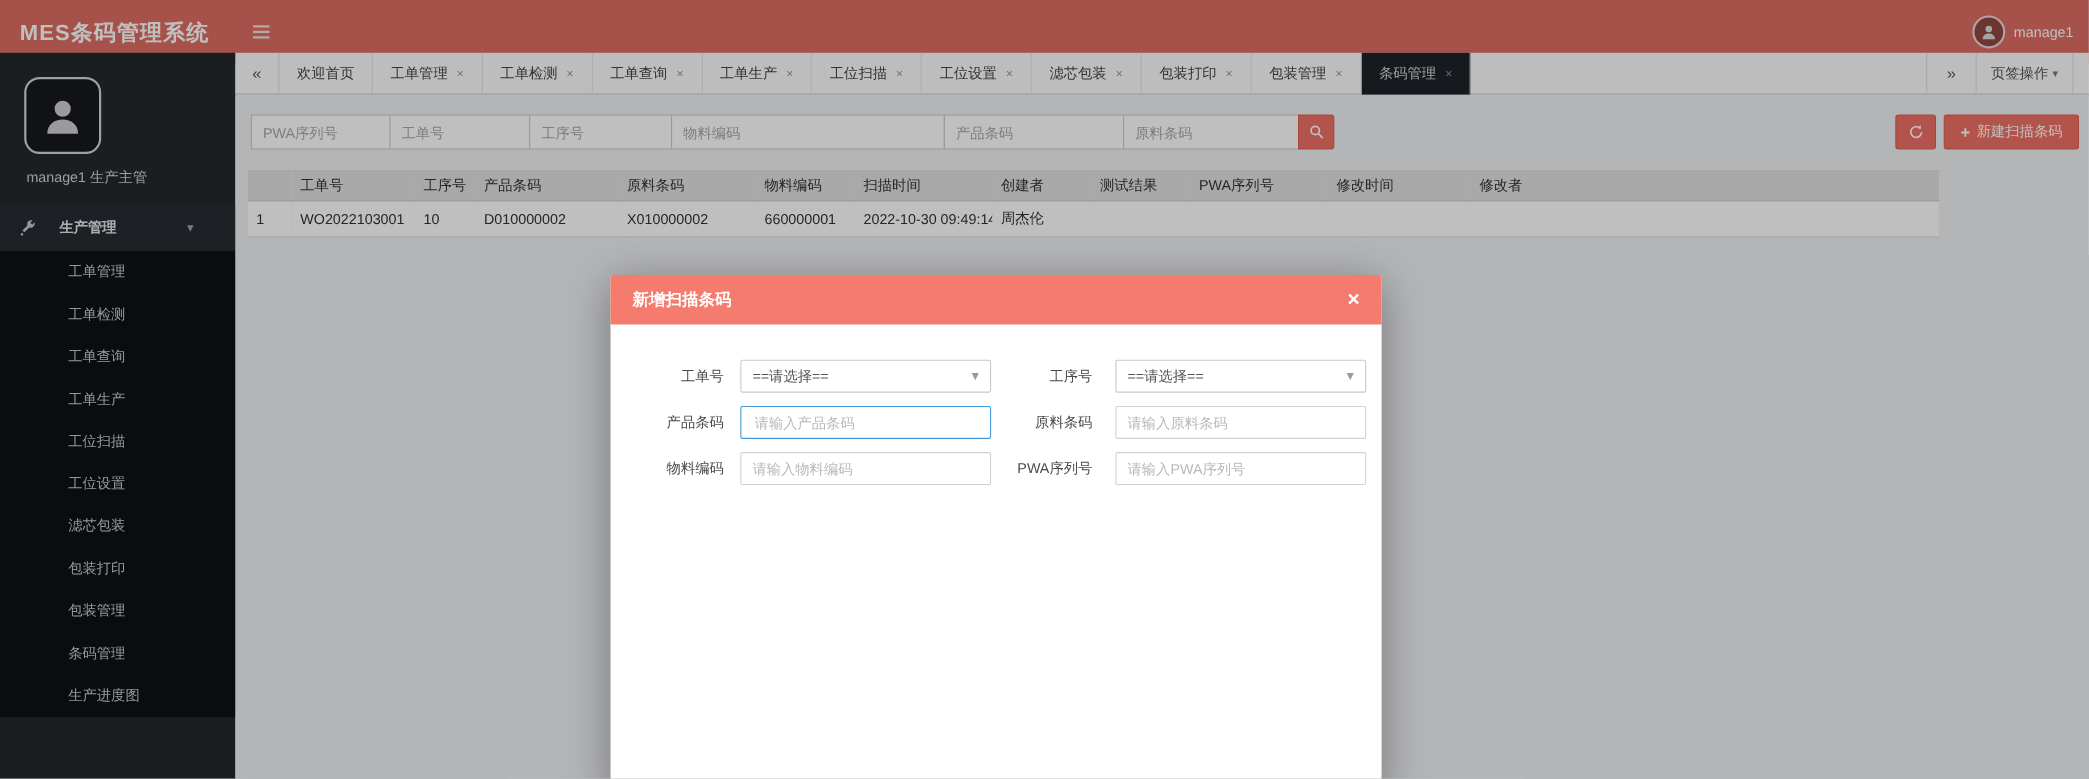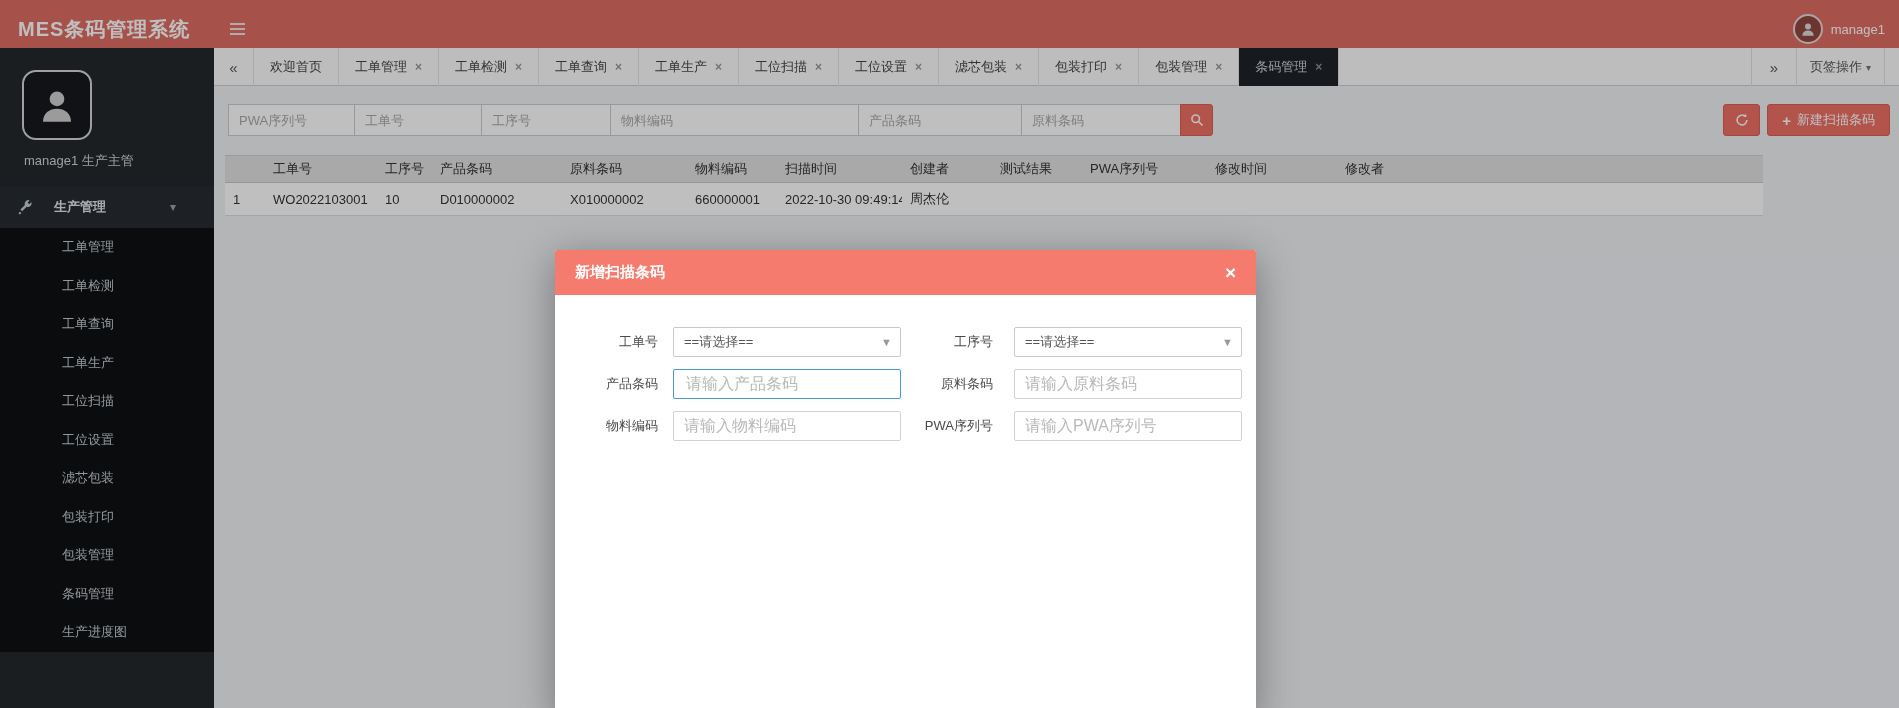--- a/index.html
+++ b/index.html
@@ -30,21 +30,21 @@
   .submenu .sub-item { height:38.5px; line-height:38.5px; padding-left:62px; color:#c3cbd0; font-size:13px; cursor:pointer; white-space:nowrap; }
   .menu-parent2 { height:44px; background:#23282d; display:flex; align-items:center; position:relative; cursor:pointer; border-top:1px solid #1a1e22; }
   .menu-parent2 .micon { width:22px; margin-left:16px; display:flex; }
   .menu-parent2 .mlabel { margin-left:14px; color:#dfe5e8; font-size:13px; font-weight:bold; }
   .menu-parent2 .chev { position:absolute; right:38px; color:#9aa4aa; font-size:12px; }
 
   
   .tabbar { position:absolute; left:214px; top:48px; width:1685px; height:38px; background:#fdfdfd; border-bottom:1px solid #cfcfcf; z-index:1; }
   .tabbar .nav-btn { position:absolute; top:0; width:40px; height:38px; display:flex; align-items:center; justify-content:center; color:#555; font-size:15px; cursor:pointer; border-right:1px solid #e2e2e2; }
   .tabbar .nav-left { left:0; }
-  .tabs { position:absolute; left:40px; top:0; height:32px; display:flex; }
+  .tabs { position:absolute; left:40px; top:0; height:32px; display:flex;font-family:Liberation Serif, serif; }
   .tab { height:38px; display:flex; align-items:center; padding:0 16px; font-size:13px; color:#444; border-right:1px solid #e6e6e6; cursor:pointer; white-space:nowrap; }
   .tab .x { margin-left:8px; color:#999; font-size:12px; font-weight:bold; }
   .tab.active { background:#1e2227; color:#cfd4d8; }
   .tab.active .x { color:#8b9196; }
   .tab-right { position:absolute; left:1537px; top:0; height:38px; display:flex; }
   .tab-right .seg { height:38px; display:flex; align-items:center; justify-content:center; border-left:1px solid #e2e2e2; color:#555; cursor:pointer; }
   .seg.fwd { width:45px; font-size:15px; }
   .seg.ops { width:88px; font-size:13px; gap:4px; }
   .seg.ops .caret { font-size:10px; color:#777; }
   .seg.closeall { width:40px; font-size:15px; font-weight:bold; color:#444; }
@@ -72,21 +72,21 @@
   .modal-title { color:#fff; font-size:15px; font-weight:bold; }
   .modal-close { margin-left:auto; color:#fff; font-size:19px; font-weight:bold; cursor:pointer; line-height:1; }
   .modal-body { padding-top:32px; }
   .form-row { display:flex; align-items:center; height:30px; margin-bottom:12px; }
   .flabel { width:103px; text-align:right; font-size:13px; color:#4a4a4a; white-space:nowrap; }
   .flabel.l2 { width:92px; }
   .fctrl { width:228px; height:30px; margin-left:15px; position:relative; }
   .fctrl.c2 { margin-left:21px; }
   .sel { width:100%; height:100%; border:1px solid #c9c9c9; border-radius:2px; background:#fff; display:flex; align-items:center; padding:0 24px 0 10px; font-size:13px; color:#555; cursor:pointer; }
   .sel .s-caret { position:absolute; right:9px; top:9px; color:#999; font-size:11px; }
-  .m-input { width:100%; height:100%; border:1px solid #d2d2d2; border-radius:2px; padding:0 10px; font-size:16px; color:#555; outline:none; }
+  .m-input { width:100%; height:100%; border:1px solid #d2d2d2; border-radius:2px; padding:0 10px; font-size:13px; color:#555; outline:none; }
   .m-input::placeholder { color:#b9b9b9; }
   .m-input.focused { border:1px solid #429ad8; padding-left:12px; }
   svg { display:block; }
 </style>
 </head>
 <body>
 
 <div class="app">
 
   <div class="topbar">

